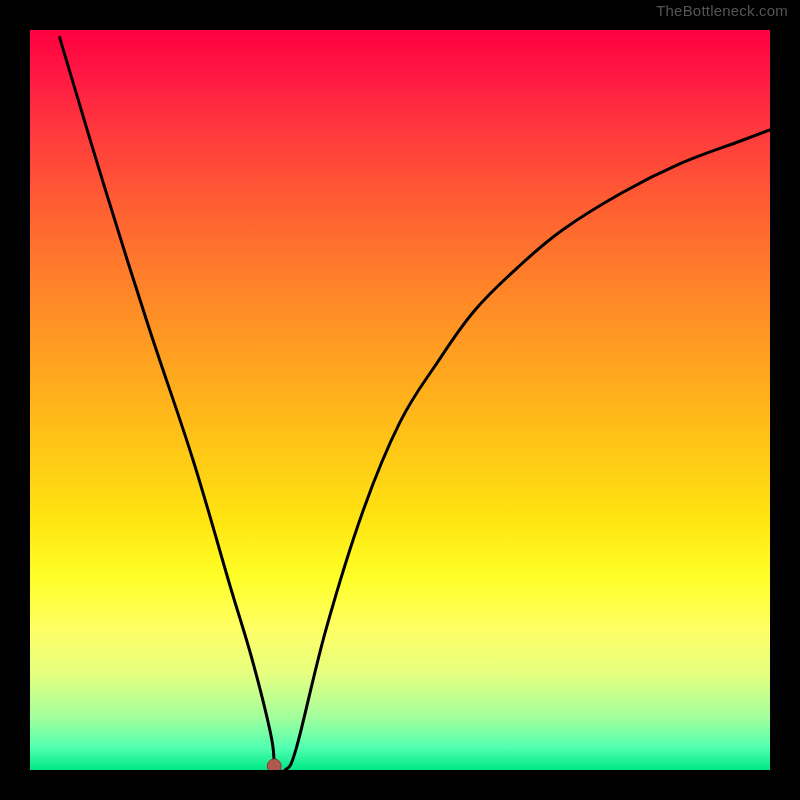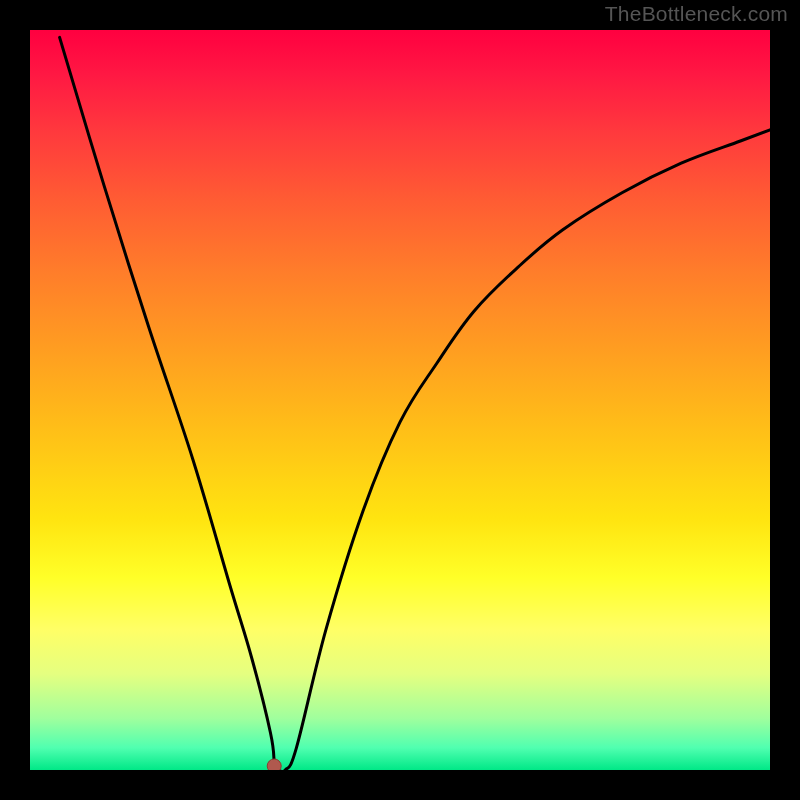--- a/index.html
+++ b/index.html
@@ -15,21 +15,21 @@
     position: relative;
     width: 800px;
     height: 800px;
     background: #000;
   }
   .watermark {
     position: absolute;
     top: 2px;
     right: 12px;
     color: #555555;
-    font-size: 21px;
+    font-size: 15px;
     font-weight: 400;
     letter-spacing: 0.2px;
     z-index: 5;
     user-select: none;
   }
   .plot-area {
     position: absolute;
     left: 30px;
     top: 30px;
     width: 740px;

